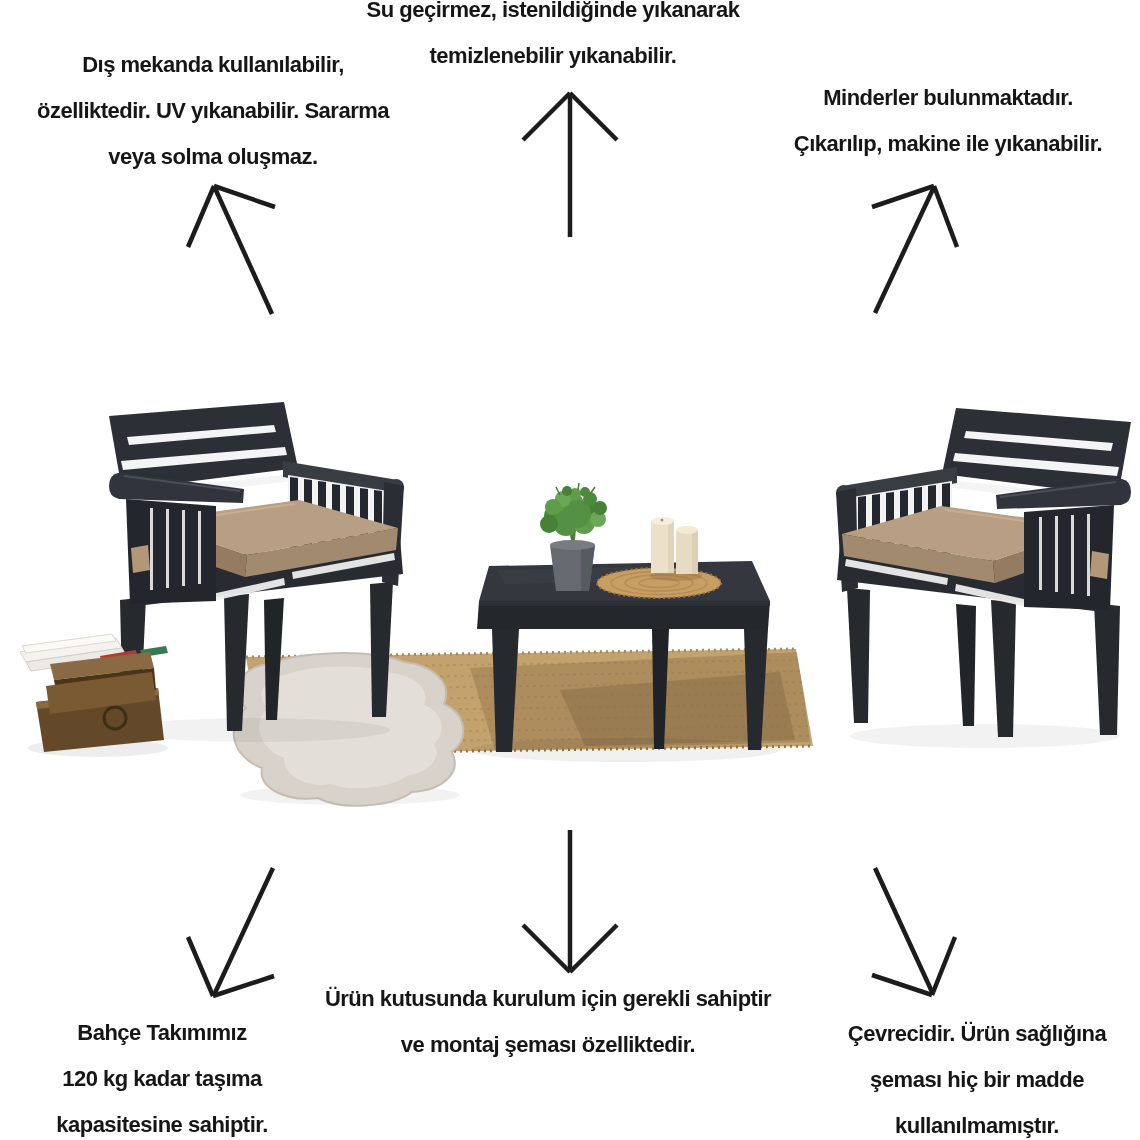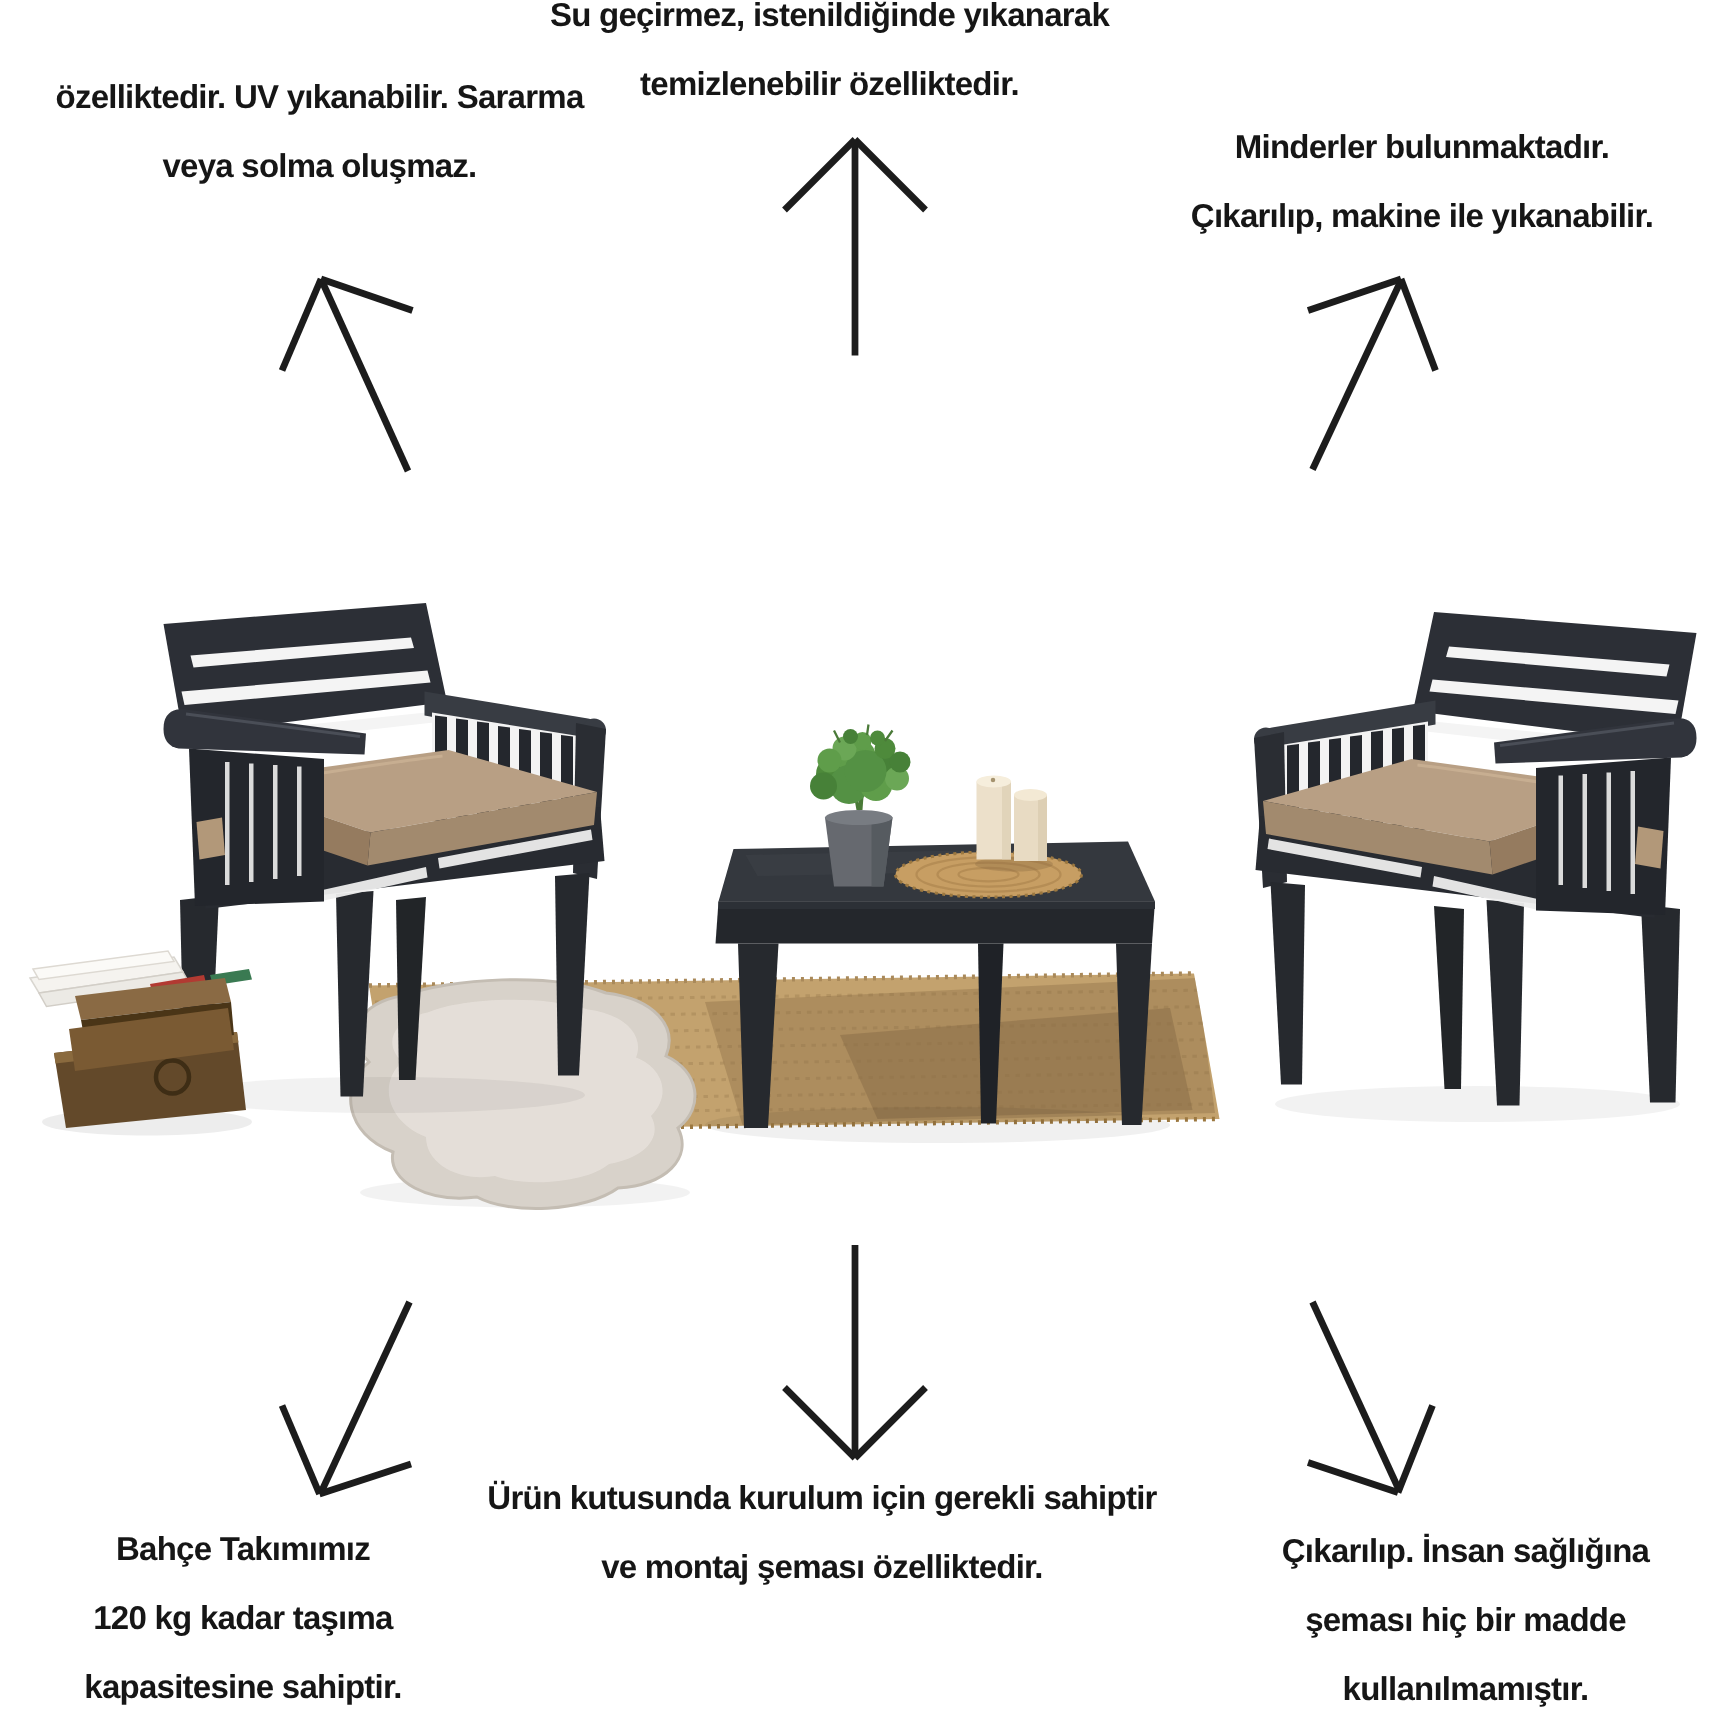--- a/index.html
+++ b/index.html
@@ -221,44 +221,45 @@
       </g>
       <g>
         <path d="M875,868 L933,994"></path>
           <path d="M932,995 L872,975"></path>
           <path d="M932,995 L955,937"></path>
       </g>
     </g>
   </svg>
 
   <div class="callout" style="left:213px; top:42px;">
+    <div class="line">Dış mekanda kullanılabilir,</div>
     <div class="line">özelliktedir. UV yıkanabilir. Sararma</div>
     <div class="line">veya solma oluşmaz.</div>
   </div>
 
   <div class="callout" style="left:553px; top:-13px;">
     <div class="line">Su geçirmez, istenildiğinde yıkanarak</div>
-    <div class="line">temizlenebilir özelliktedir.</div>
+    <div class="line">temizlenebilir yıkanabilir.</div>
   </div>
 
   <div class="callout" style="left:948px; top:75px;">
     <div class="line">Minderler bulunmaktadır.</div>
     <div class="line">Çıkarılıp, makine ile yıkanabilir.</div>
   </div>
 
   <div class="callout" style="left:162px; top:1010px;">
     <div class="line">Bahçe Takımımız</div>
     <div class="line">120 kg kadar taşıma</div>
     <div class="line">kapasitesine sahiptir.</div>
   </div>
 
   <div class="callout" style="left:548px; top:976px;">
     <div class="line">Ürün kutusunda kurulum için gerekli sahiptir</div>
     <div class="line">ve montaj şeması özelliktedir.</div>
   </div>
 
   <div class="callout" style="left:977px; top:1011px;">
-    <div class="line">Çıkarılıp. İnsan sağlığına</div>
+    <div class="line">Çevrecidir. Ürün sağlığına</div>
     <div class="line">şeması hiç bir madde</div>
     <div class="line">kullanılmamıştır.</div>
   </div>
 
 </div>
 
 </body></html>

